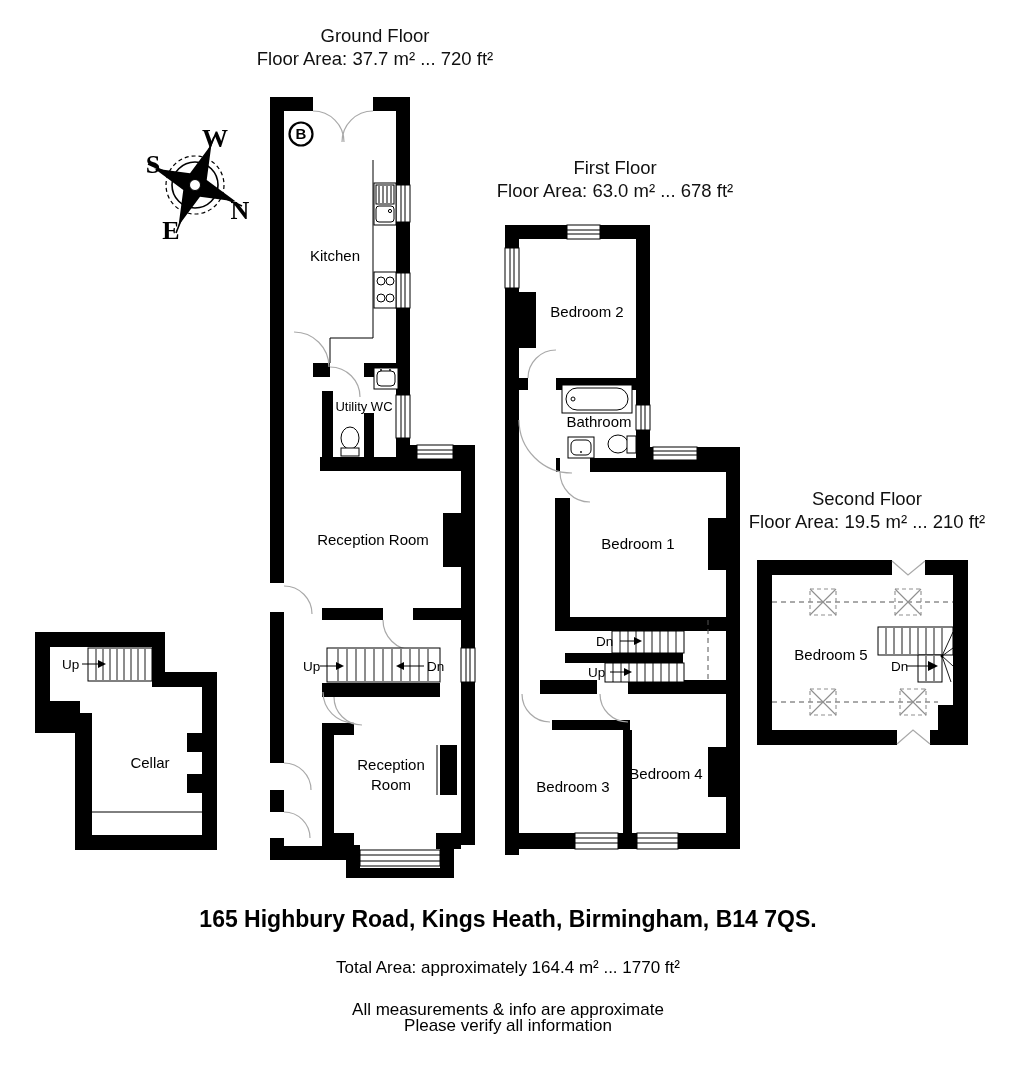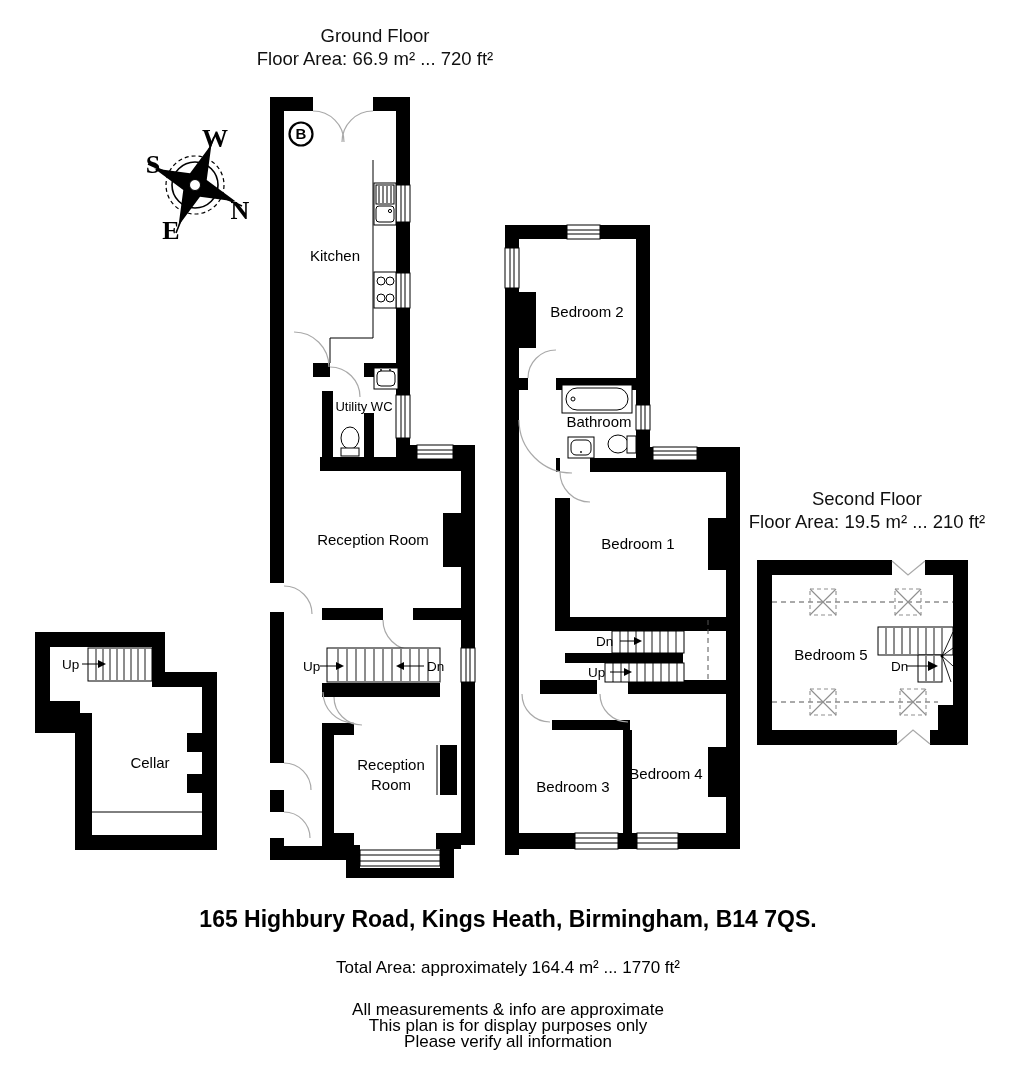--- a/index.html
+++ b/index.html
@@ -30,32 +30,35 @@
                   text-anchor:middle;fill:#000;}
   .bmark{font-family:"Liberation Sans",sans-serif;font-size:15px;font-weight:bold;text-anchor:middle;}
 </style>
 </head>
 <body>
 
 <div id="page">
 
   <div class="floor-title" style="left:195px;top:24px;width:360px">
     <div>Ground Floor</div>
-    <div>Floor Area: 66.9 m² ... 720 ft²</div>
+    <div>Floor Area: 37.7 m² ... 720 ft²</div>
+  </div>
+  <div class="floor-title" style="left:440px;top:156px;width:350px">
+    <div>First Floor</div>
+    <div>Floor Area: 63.0 m² ... 678 ft²</div>
   </div>
   <div class="floor-title" style="left:702px;top:487px;width:330px">
     <div>Second Floor</div>
     <div>Floor Area: 19.5 m² ... 210 ft²</div>
   </div>
 
   <div id="address">165 Highbury Road, Kings Heath, Birmingham, B14 7QS.</div>
   <div id="total">Total Area: approximately 164.4 m² ... 1770 ft²</div>
   <div id="disclaimer">
     <div>All measurements &amp; info are approximate</div>
-    <div>This plan is for display purposes only</div>
     <div>Please verify all information</div>
   </div>
 
   <svg width="1016" height="1080" viewBox="0 0 1016 1080">
 
     <g transform="translate(195,185)">
       <line x1="19" y1="-48" x2="-19" y2="48" stroke="#000" stroke-width="1.6"></line>
       <line x1="-47" y1="-21" x2="47" y2="21" stroke="#000" stroke-width="1.6"></line>
       <circle r="29" fill="none" stroke="#000" stroke-width="1.2" stroke-dasharray="4 3"></circle>
       <circle r="23" fill="none" stroke="#000" stroke-width="1.6"></circle>

